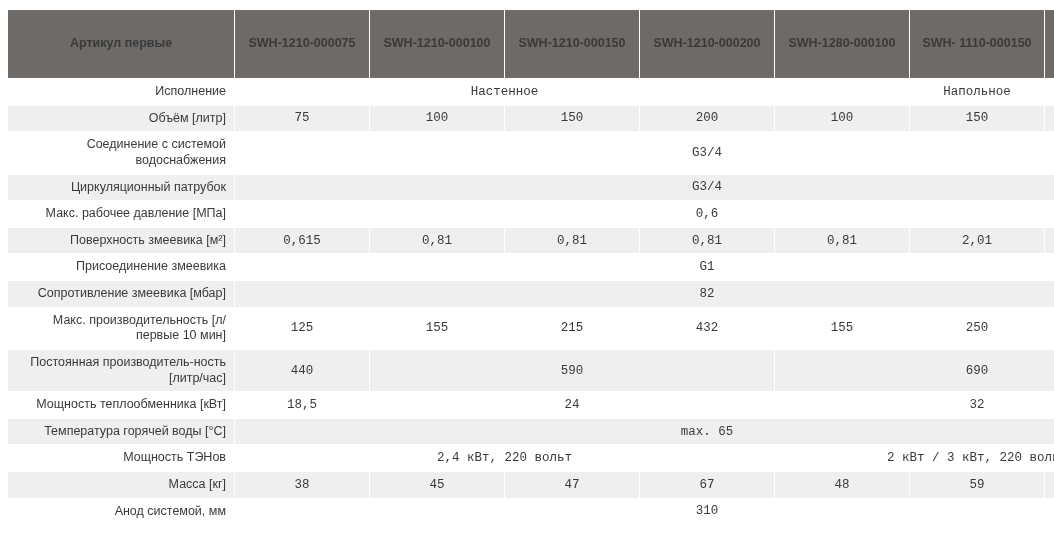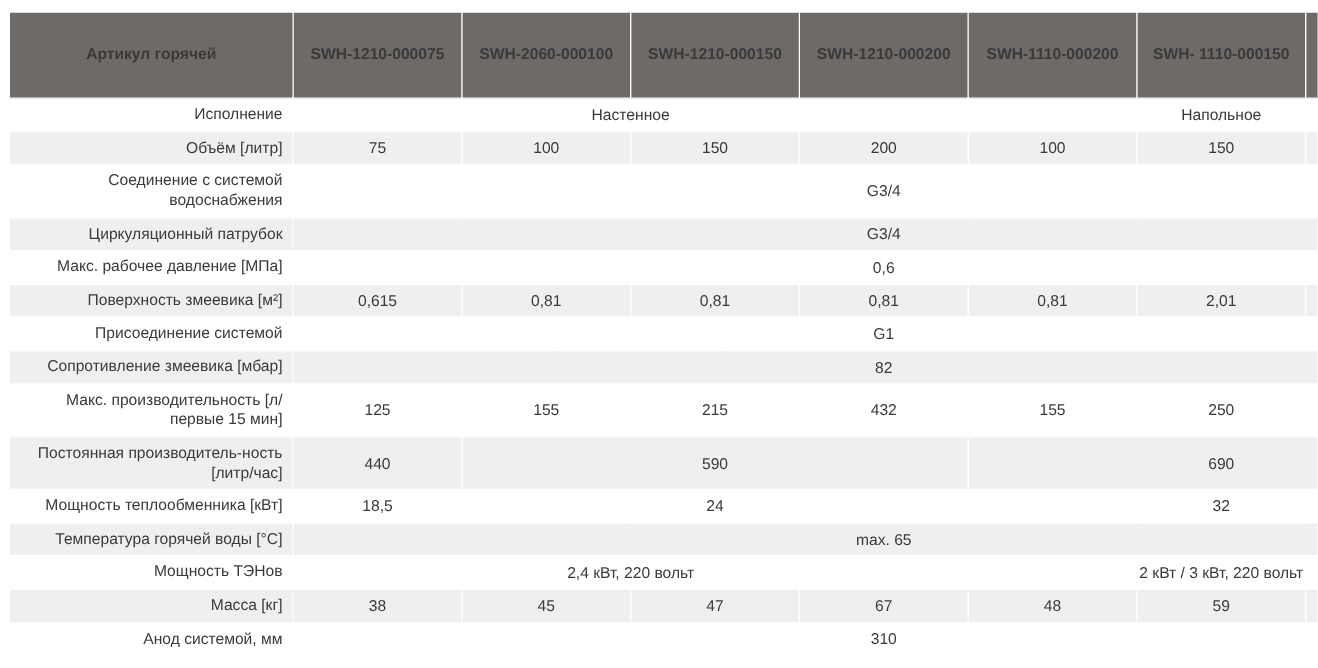--- a/index.html
+++ b/index.html
@@ -50,20 +50,21 @@
     line-height: 1.25;
     color: #3a3a3a;
   }
   tbody tr.shaded td.label {
     background: #ffffff;
   }
   tbody td.val {
     text-align: center;
     background: #ffffff;
     color: #3a3a3a;
+    font-family: Liberation Mono, monospace;
   }
   tbody tr.shaded td.val {
     background: #efefef;
   }
   tbody tr.shaded td.label {
     background: #efefef;
   }
   .watermark {
     position: absolute;
     left: 0;
@@ -79,26 +80,26 @@
   .col-w { width: 118px; }
 </style>
 </head>
 <body>
 
 <div class="watermark">teplotehnika-spb.ru</div>
 
 <table id="spec-table">
   <thead>
     <tr>
-      <th class="head-first">Артикул горячей</th>
+      <th class="head-first">Артикул первые</th>
       <th class="col-w">SWH-1210-000075</th>
-      <th class="col-w">SWH-2060-000100</th>
+      <th class="col-w">SWH-1210-000100</th>
       <th class="col-w">SWH-1210-000150</th>
       <th class="col-w">SWH-1210-000200</th>
-      <th class="col-w">SWH-1110-000200</th>
+      <th class="col-w">SWH-1280-000100</th>
       <th class="col-w">SWH- 1110-000150</th>
       <th class="col-w">SWH-1110-000200</th>
     </tr>
   </thead>
   <tbody id="table-body">
       <tr>
         <td class="label">Исполнение</td>
         <td class="val" colspan="4">Настенное</td>
         <td class="val" colspan="3">Напольное</td>
       </tr>
@@ -128,29 +129,29 @@
         <td class="label">Поверхность змеевика [м²]</td>
         <td class="val" colspan="1">0,615</td>
         <td class="val" colspan="1">0,81</td>
         <td class="val" colspan="1">0,81</td>
         <td class="val" colspan="1">0,81</td>
         <td class="val" colspan="1">0,81</td>
         <td class="val" colspan="1">2,01</td>
         <td class="val" colspan="1">1,06</td>
       </tr>
       <tr>
-        <td class="label">Присоединение системой</td>
+        <td class="label">Присоединение змеевика</td>
         <td class="val" colspan="7">G1</td>
       </tr>
       <tr class="shaded">
         <td class="label">Сопротивление змеевика [мбар]</td>
         <td class="val" colspan="7">82</td>
       </tr>
       <tr>
-        <td class="label">Макс. производительность [л/первые 15 мин]</td>
+        <td class="label">Макс. производительность [л/первые 10 мин]</td>
         <td class="val" colspan="1">125</td>
         <td class="val" colspan="1">155</td>
         <td class="val" colspan="1">215</td>
         <td class="val" colspan="1">432</td>
         <td class="val" colspan="1">155</td>
         <td class="val" colspan="1">250</td>
         <td class="val" colspan="1">310</td>
       </tr>
       <tr class="shaded">
         <td class="label">Постоянная производитель-ность [литр/час]</td>

